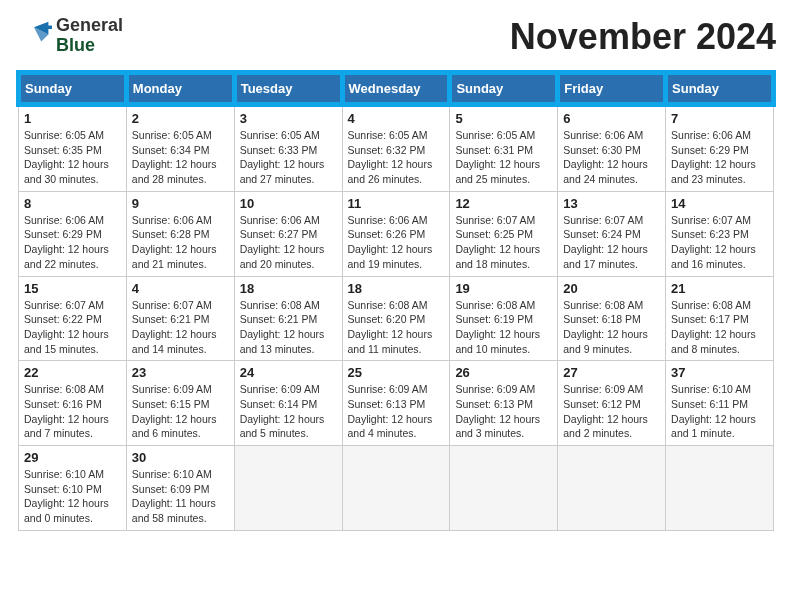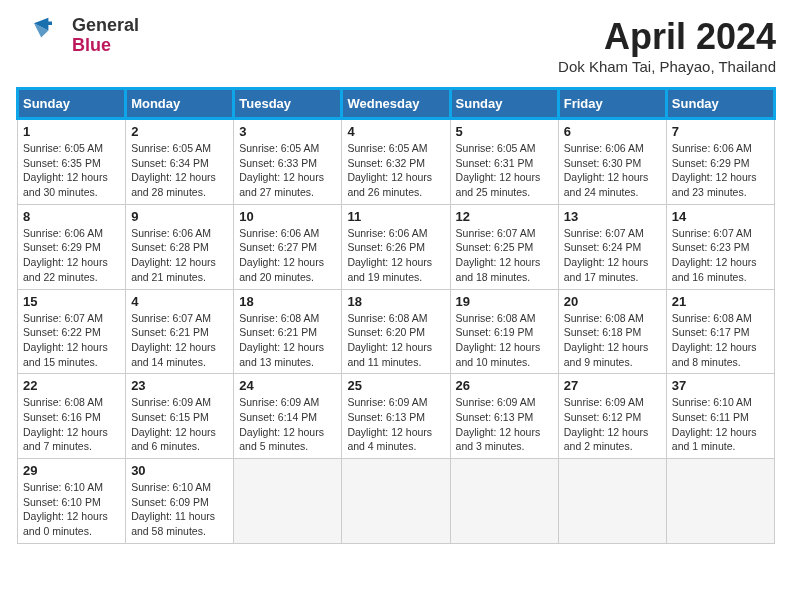--- a/index.html
+++ b/index.html
@@ -11,30 +11,30 @@
       padding: 16px;
     }
     .header {
       display: flex;
       justify-content: space-between;
       align-items: flex-start;
       margin-bottom: 12px;
     }
     .logo {
       display: flex;
-      align-items: flex-start;
-      gap: 20px;
+      align-items: flex-end;
+      gap: 4px;
     }
     .logo-text {
       font-size: 18px;
       font-weight: bold;
       line-height: 1.1;
     }
     .logo-text .general { color: #333; }
-    .logo-text .blue { color: #be185d; }
+    .logo-text .blue { color: #14532d; }
     .logo-icon {
       width: 36px;
       height: 36px;
     }
     .title-block {
       text-align: right;
     }
     .month-title {
       font-size: 36px;
       font-weight: bold;
@@ -49,21 +49,21 @@
       border-collapse: collapse;
       font-size: 11px;
     }
     .calendar th {
       background: #2a6faf;
       color: #fff;
       padding: 6px 4px;
       text-align: left;
       font-size: 13px;
       font-weight: bold;
-      border: 3px solid #0ea5e9;
+      border: 5px solid #0ea5e9;
     }
     .calendar td {
       vertical-align: top;
       padding: 4px 5px;
       border: 1px solid #ccc;
       width: calc(100% / 7);
       min-height: 80px;
       background: #fff;
     }
     .calendar td.empty {
@@ -91,22 +91,21 @@
 
       <polygon points="20,8 36,16 36,10 40,10 40,6 36,6 36,2 20,8" fill="#1a6faf"></polygon>
       <polygon points="20,8 36,16 28,24 20,8" fill="#1a6faf" opacity="0.7"></polygon>
     </svg>
     <div class="logo-text">
       <span class="general">General</span><br>
       <span class="blue">Blue</span>
     </div>
   </div>
   <div class="title-block">
-    <div class="month-title">April 2024</div>
-    <div class="location">Dok Kham Tai, Phayao, Thailand</div>
+    <div class="month-title">November 2024</div>
   </div>
 </div>
 
 <table class="calendar">
   <thead>
     <tr>
     <th>Sunday</th>
         <th>Monday</th>
         <th>Tuesday</th>
         <th>Wednesday</th>

